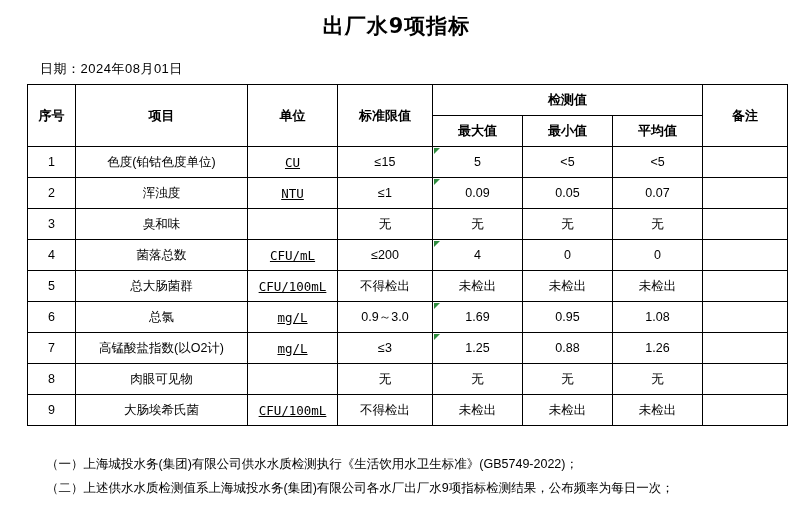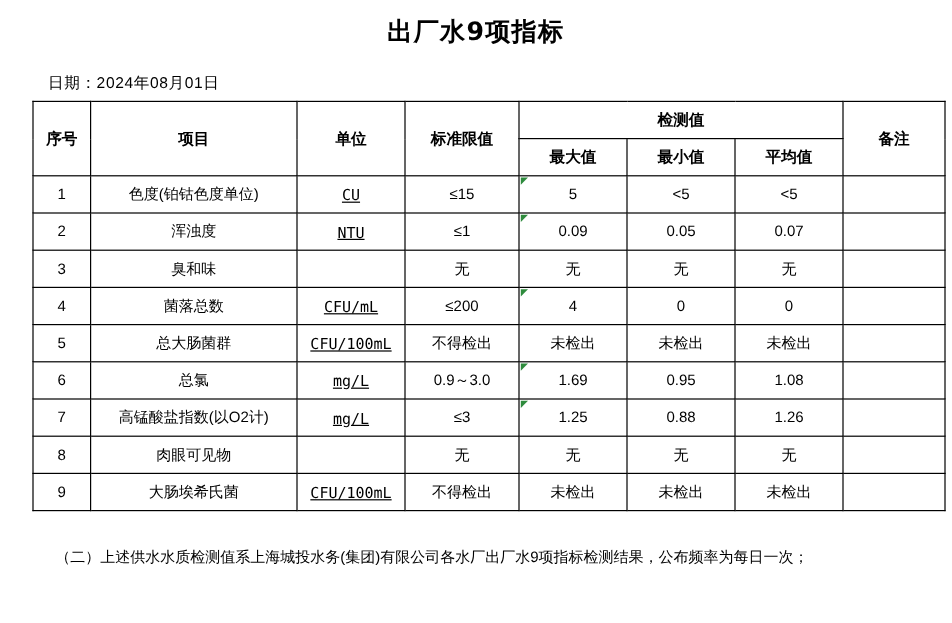--- a/index.html
+++ b/index.html
@@ -213,17 +213,18 @@
           <td class="left-cell">不得检出</td>
           <td>未检出</td>
           <td>未检出</td>
           <td>未检出</td>
           <td></td>
         </tr>
       </tbody>
   </table>
 
   <div class="notes">
+    <div class="note-line">（一）上海城投水务(集团)有限公司供水水质检测执行《生活饮用水卫生标准》(GB5749-2022)；</div>
     <div class="note-line">（二）上述供水水质检测值系上海城投水务(集团)有限公司各水厂出厂水9项指标检测结果，公布频率为每日一次；</div>
 
   </div>
 
 </div>
 
 </body></html>

